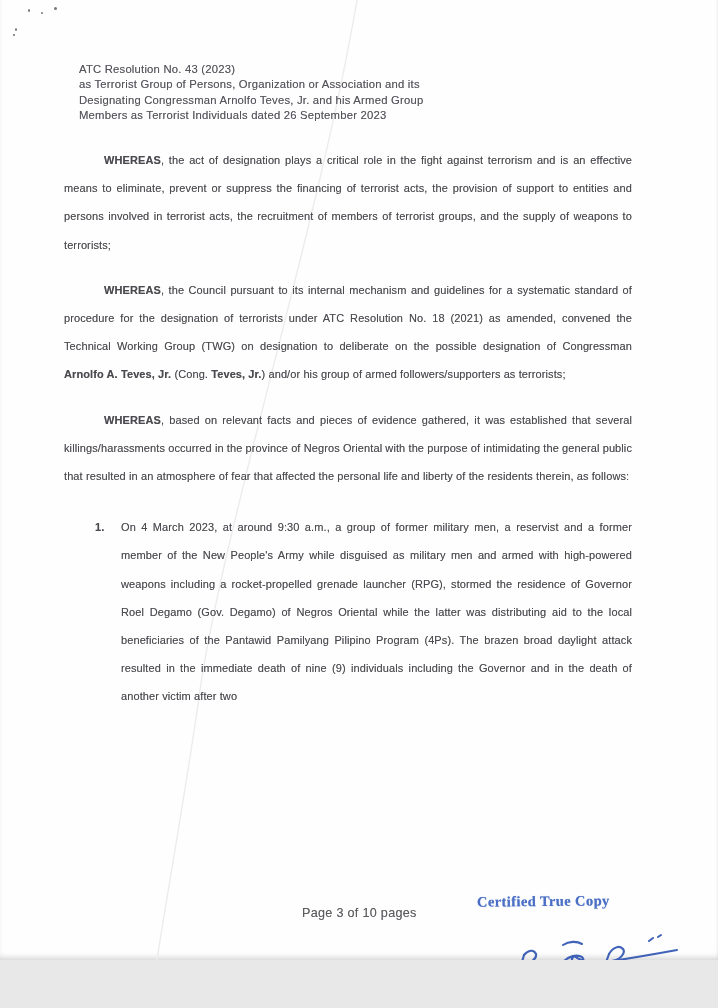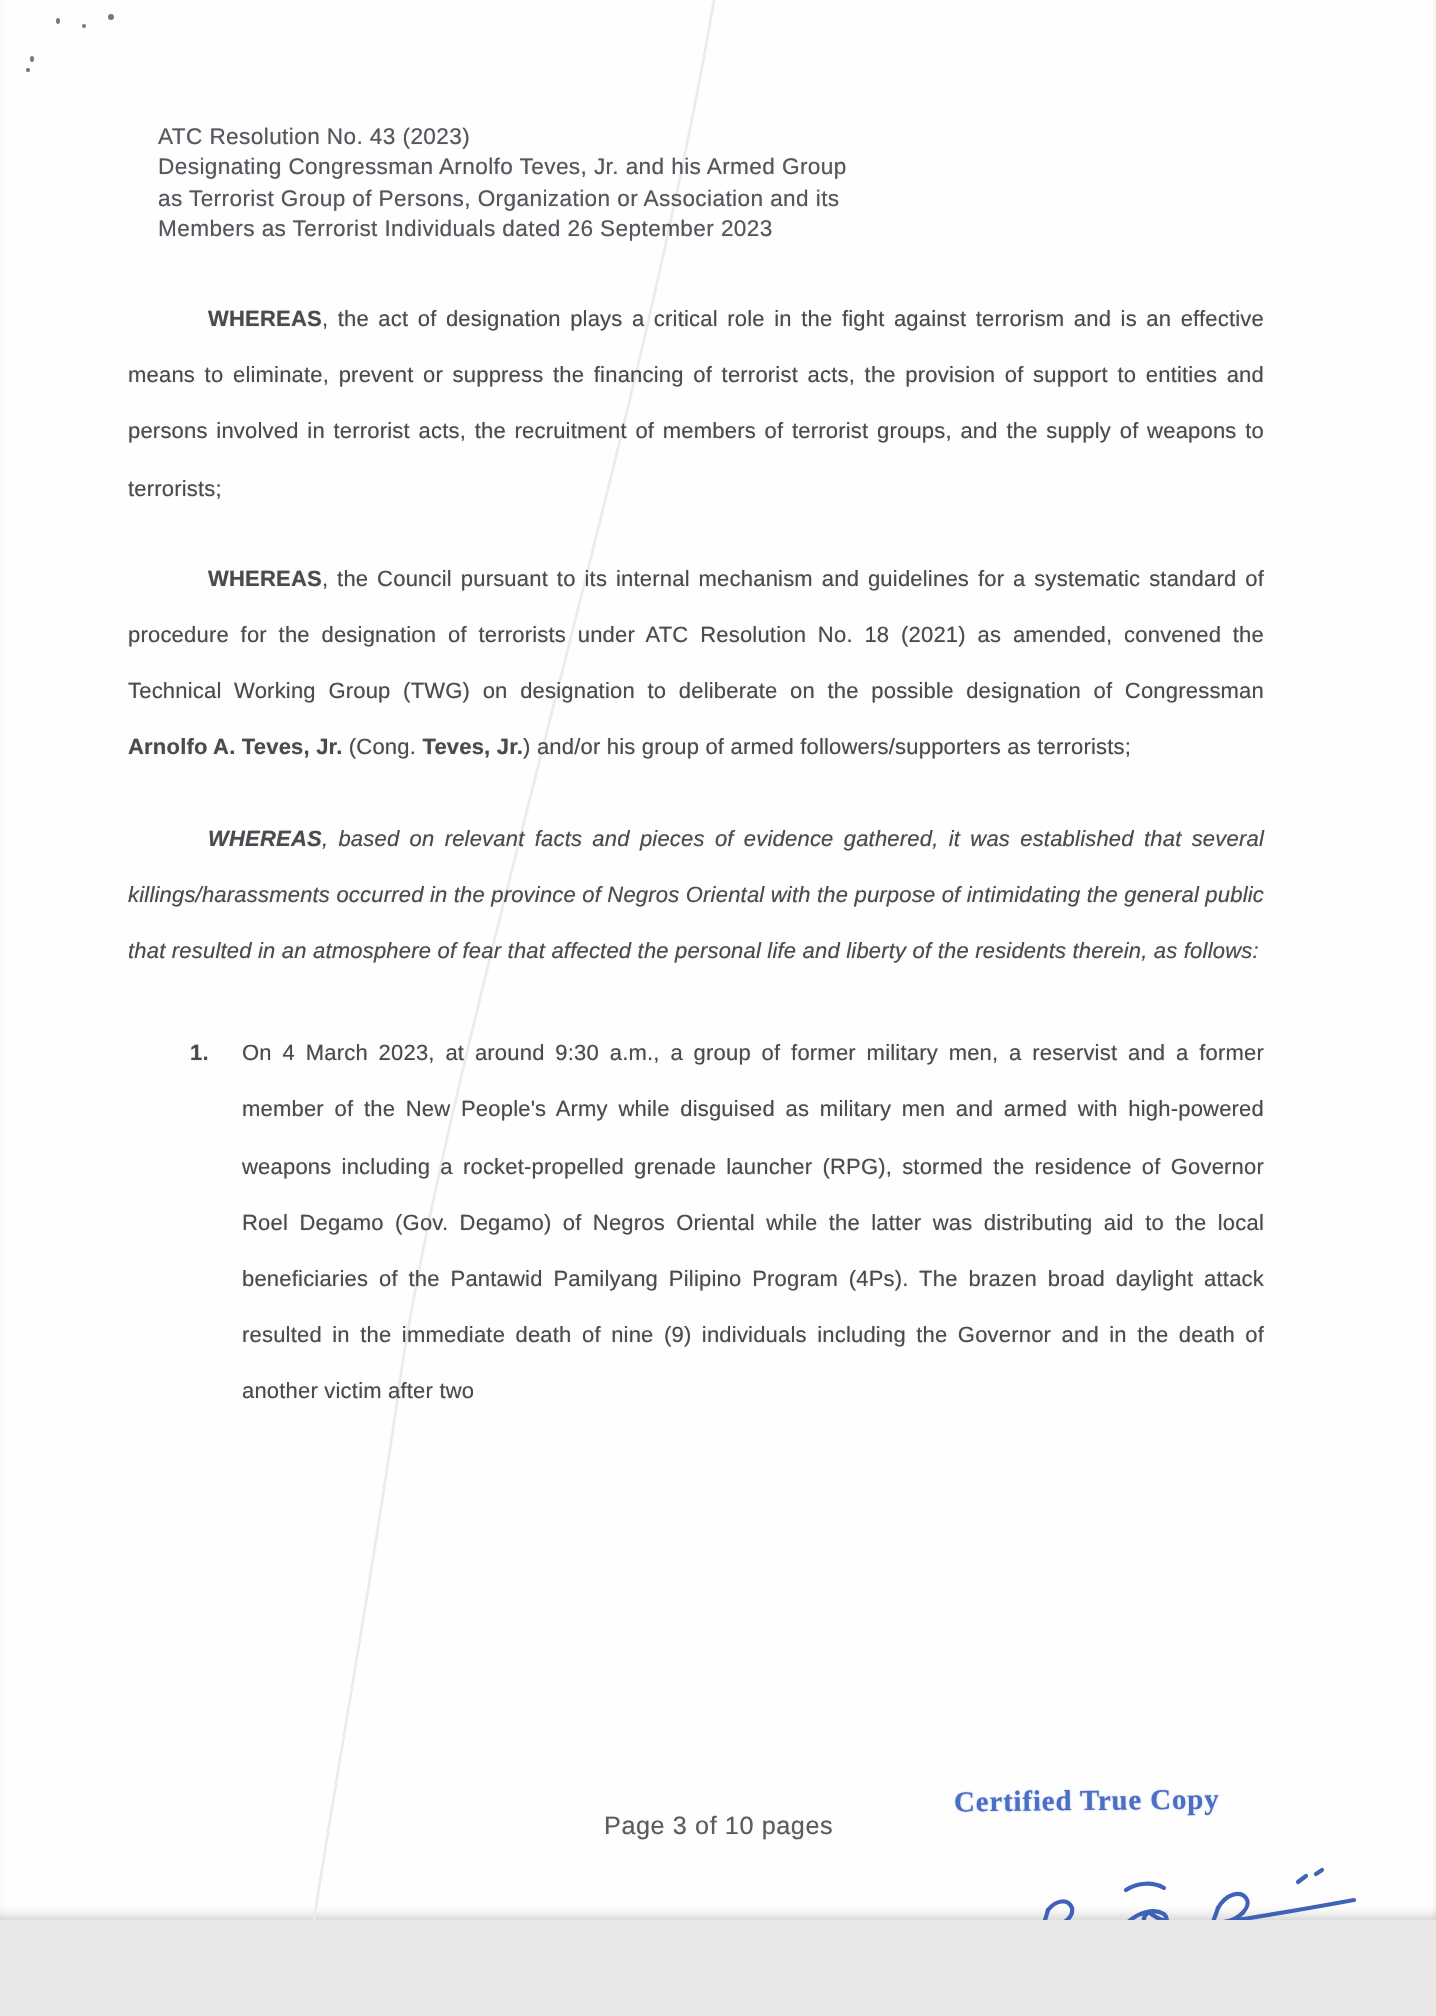--- a/index.html
+++ b/index.html
@@ -24,21 +24,21 @@
   }
   
   .doc-body{
     position:absolute;left:64px;top:146px;width:568px;
     font-size:11px;line-height:28.2px;color:#4a4a4f;
     text-align:justify;
     letter-spacing:.1px;
     text-shadow:0 0 .45px rgba(74,74,79,.5);
   }
   .doc-body p{margin:0 0 17px 0;text-indent:40px;}
-  .doc-body p.last{margin-bottom:12px;font-style:italic;}
+  .doc-body p.last{margin-bottom:12px;}
   b{font-weight:bold;}
   .list-item{
     position:relative;
     margin-top:23px;
     padding-left:57px;
     text-align:justify;
   }
   .list-num{
     position:absolute;left:31px;top:0;
     font-weight:bold;
@@ -70,22 +70,22 @@
   <div class="speck" style="left:15px;top:28px;width:2px;height:3px;"></div>
   <div class="speck" style="left:13px;top:34px;width:1.5px;height:2px;"></div>
 
   <svg class="crease" width="718" height="1008">
     <path d="M357,0 C320,220 225,520 200,690 C185,800 160,930 150,1008" stroke="#ececec" stroke-width="1.4" fill="none"></path>
   </svg>
   <div class="smudge"></div>
 
   <div class="doc-header">
     <div>ATC Resolution No. 43 (2023)</div>
+    <div>as Terrorist Group of Persons, Organization or Association and its</div>
     <div>Designating Congressman Arnolfo Teves, Jr. and his Armed Group</div>
-    <div>as Terrorist Group of Persons, Organization or Association and its</div>
     <div>Members as Terrorist Individuals dated 26 September 2023</div>
   </div>
 
   <div class="doc-body">
 
     <p><b>WHEREAS</b><span>, the act of designation plays a critical role in the fight against terrorism and is an effective means to eliminate, prevent or suppress the financing of terrorist acts, the provision of support to entities and persons involved in terrorist acts, the recruitment of members of terrorist groups, and the supply of weapons to terrorists;</span></p>
 
     <p><b>WHEREAS</b><span>, the Council pursuant to its internal mechanism and guidelines for a systematic standard of procedure for the designation of terrorists under ATC Resolution No. 18 (2021) as amended, convened the Technical Working Group (TWG) on designation to deliberate on the possible designation of Congressman </span><b>Arnolfo A. Teves, Jr.</b><span> (Cong. </span><b>Teves, Jr.</b><span>) and/or his group of armed followers/supporters as terrorists;</span></p>
 
     <p class="last"><b>WHEREAS</b><span>, based on relevant facts and pieces of evidence gathered, it was established that several killings/harassments occurred in the province of Negros Oriental with the purpose of intimidating the general public that resulted in an atmosphere of fear that affected the personal life and liberty of the residents therein, as follows:</span></p>

